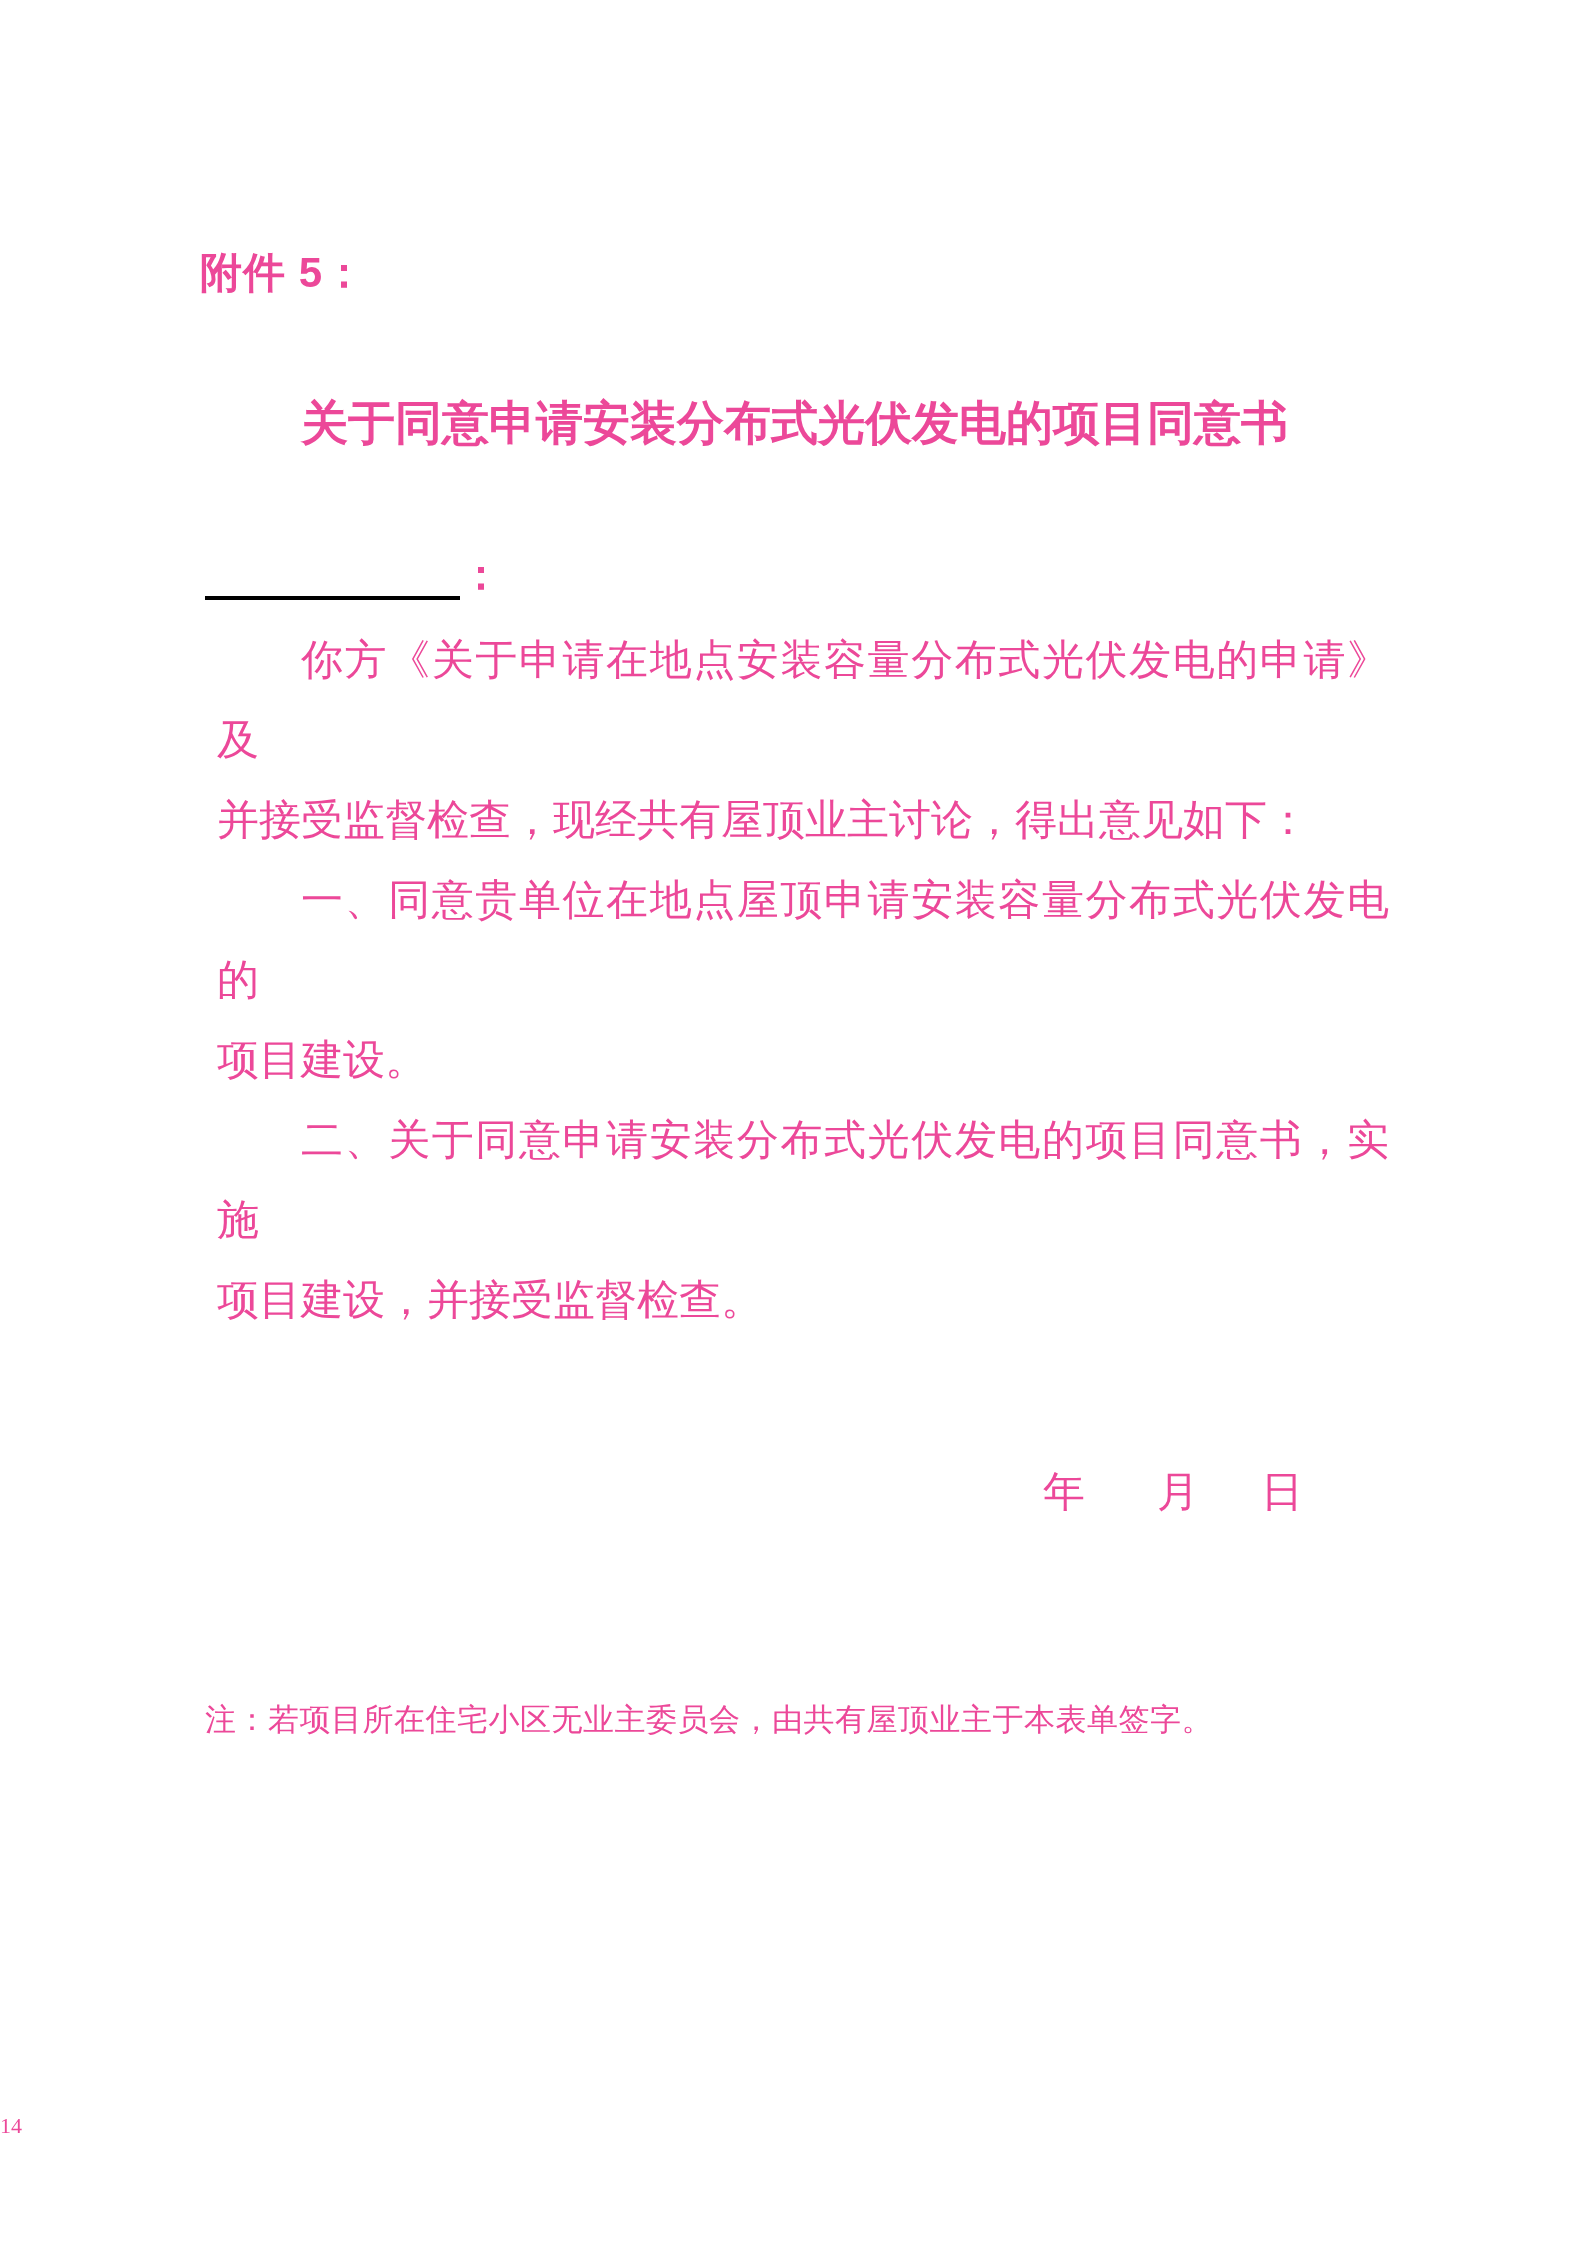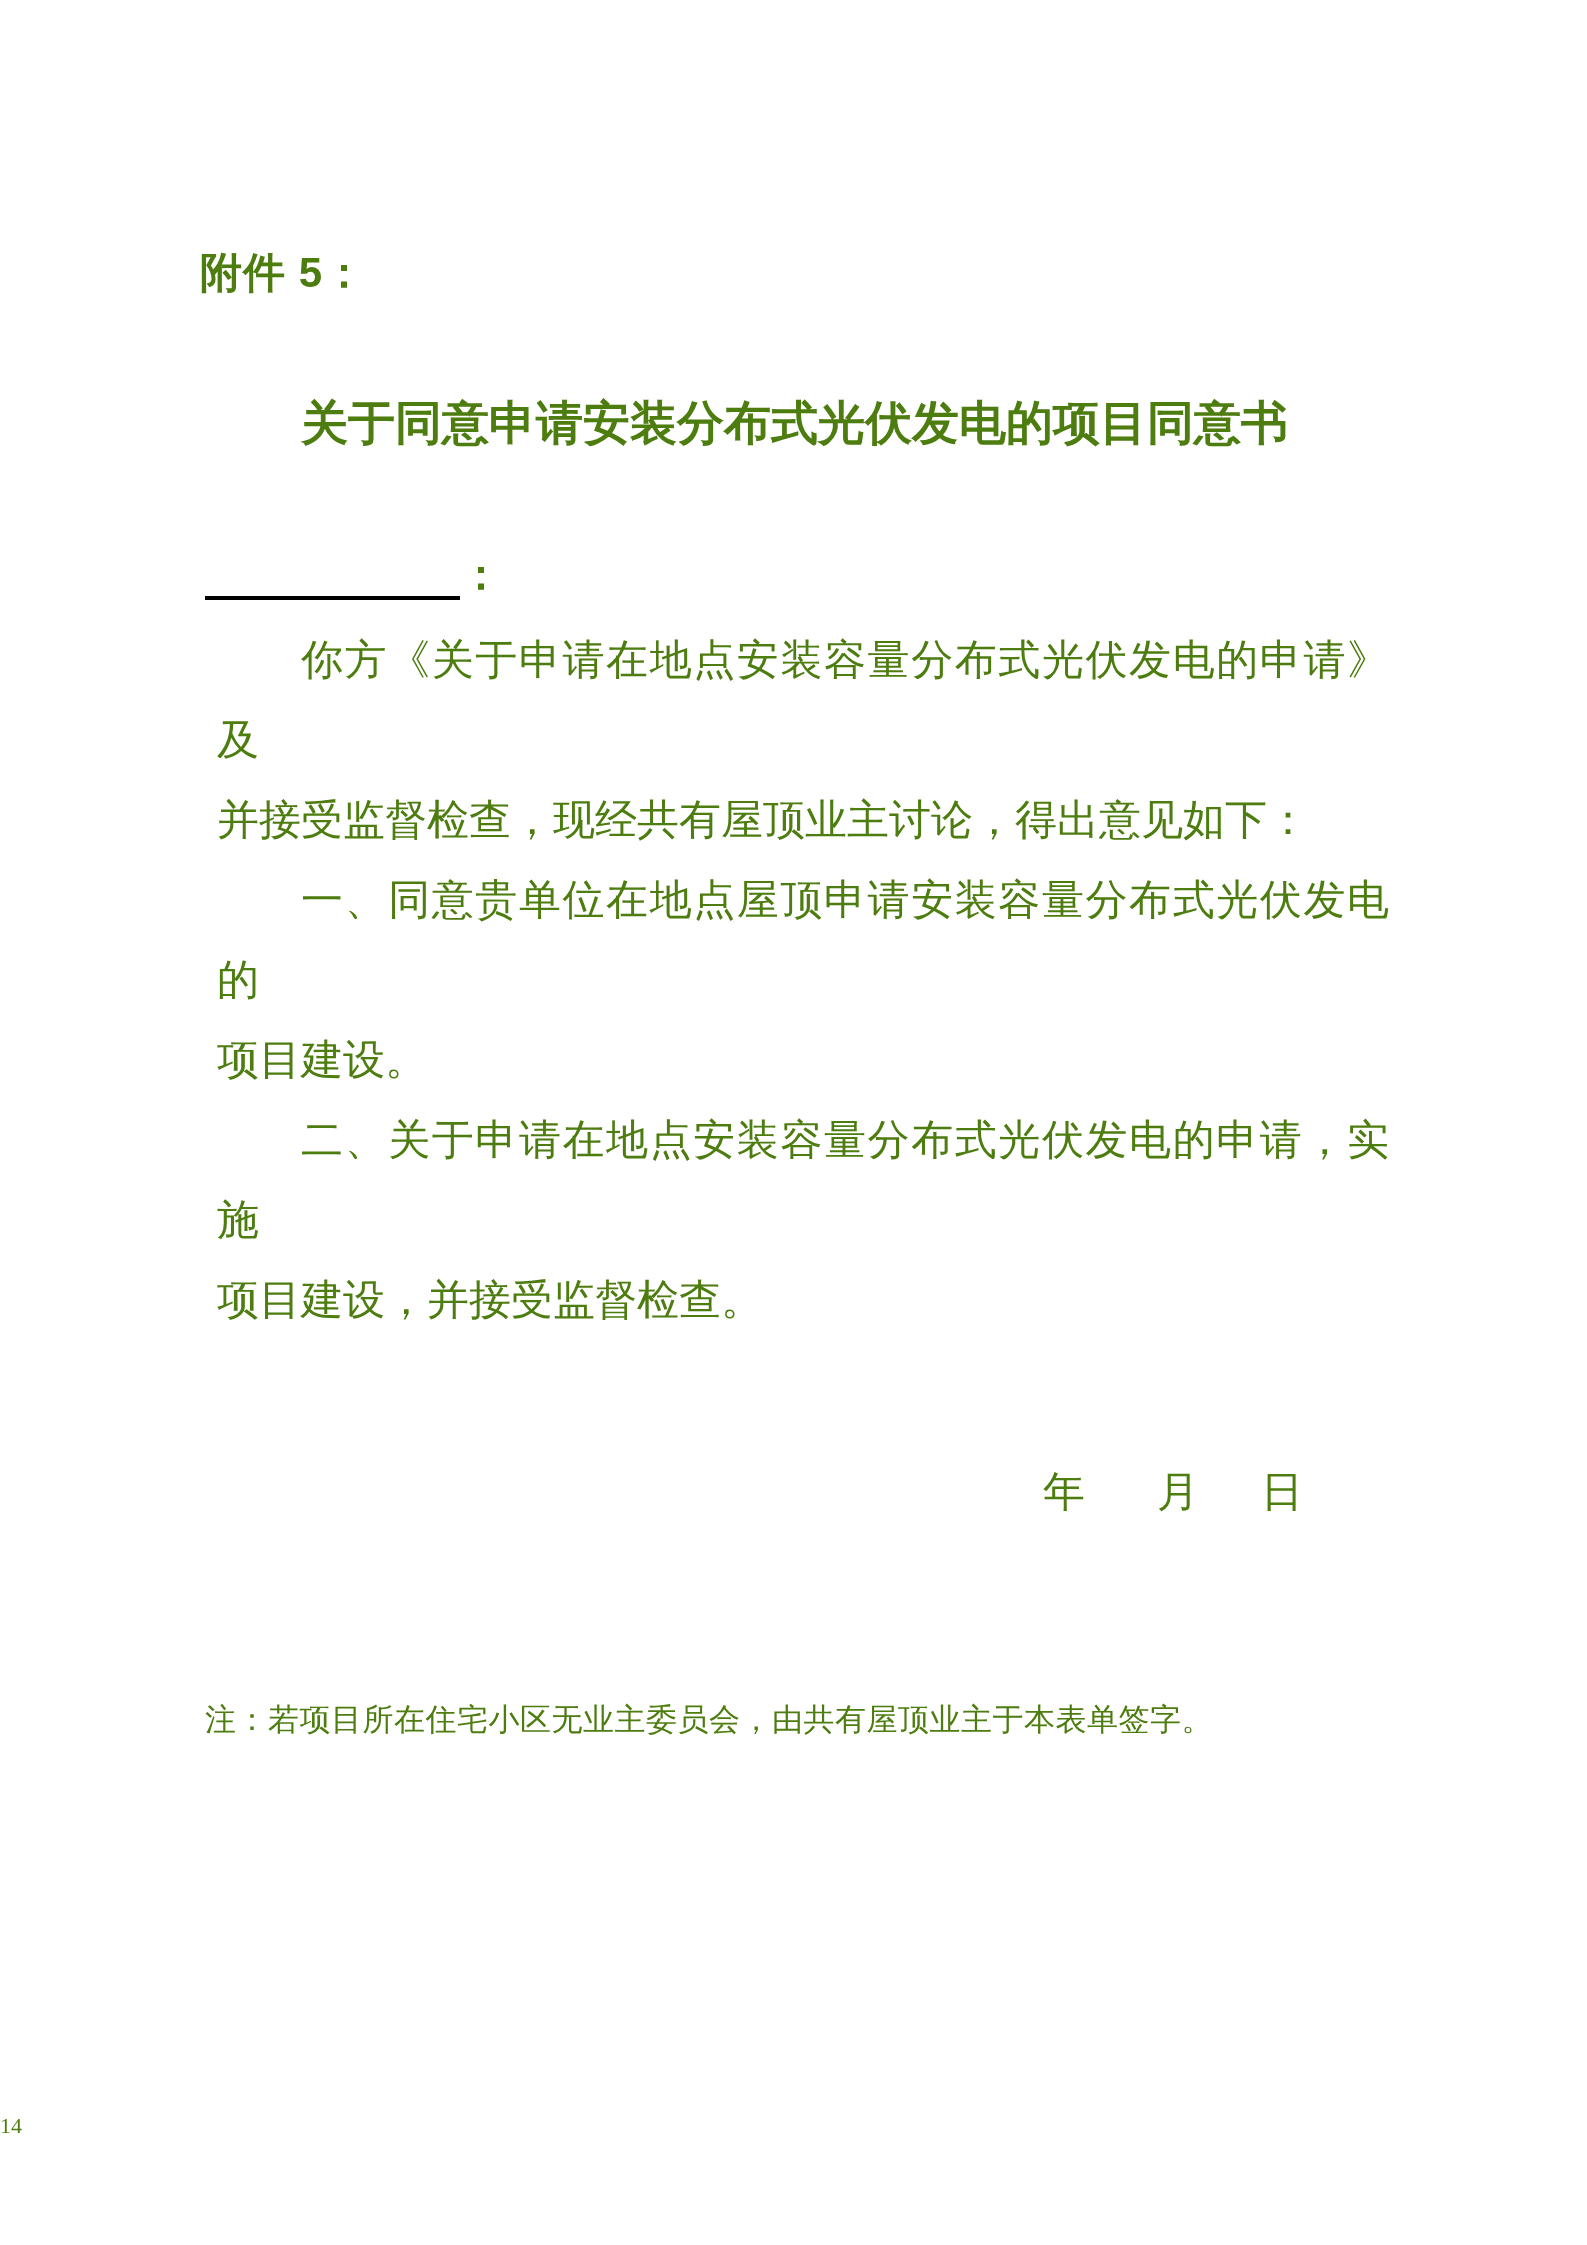--- a/index.html
+++ b/index.html
@@ -5,21 +5,21 @@
   html, body {
     margin: 0;
     padding: 0;
     background: #ffffff;
   }
   .page {
     position: relative;
     width: 1587px;
     height: 2245px;
     background: #ffffff;
-    color: #4d7c0f;
+    color: #ec4899;
     overflow: hidden;
   }
   
   .attachment-label {
     position: absolute;
     left: 200px;
     top: 250px;
     font-family: "Liberation Sans", sans-serif;
     font-weight: bold;
     font-size: 42px;
@@ -137,21 +137,21 @@
 
   <div class="salutation">
     <span class="blank-underline"></span><span class="salutation-colon">：</span>
   </div>
 
   <div class="body-block">
     <div class="body-line indent fill">你方《关于申请在地点安装容量分布式光伏发电的申请》及</div>
     <div class="body-line">并接受监督检查，现经共有屋顶业主讨论，得出意见如下：</div>
     <div class="body-line indent fill">一、同意贵单位在地点屋顶申请安装容量分布式光伏发电的</div>
     <div class="body-line">项目建设。</div>
-    <div class="body-line indent fill">二、关于申请在地点安装容量分布式光伏发电的申请，实施</div>
+    <div class="body-line indent fill">二、关于同意申请安装分布式光伏发电的项目同意书，实施</div>
     <div class="body-line">项目建设，并接受监督检查。</div>
   </div>
 
 
   <div class="date-line">
     <span>年</span><span class="gap-month">月</span><span class="gap-day">日</span>
   </div>
 
   <div class="note-line">注：若项目所在住宅小区无业主委员会，由共有屋顶业主于本表单签字。</div>
 

